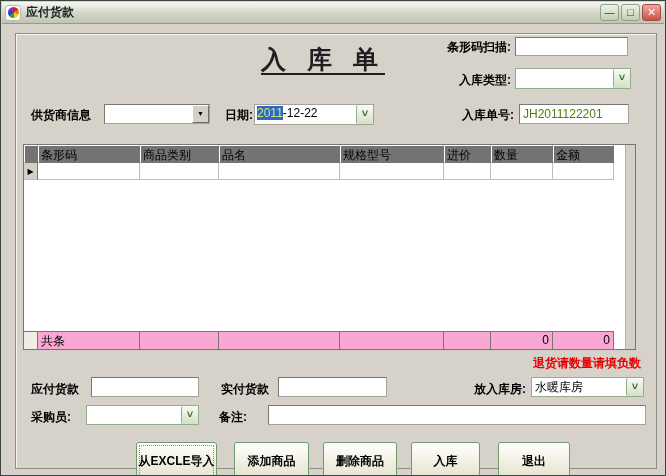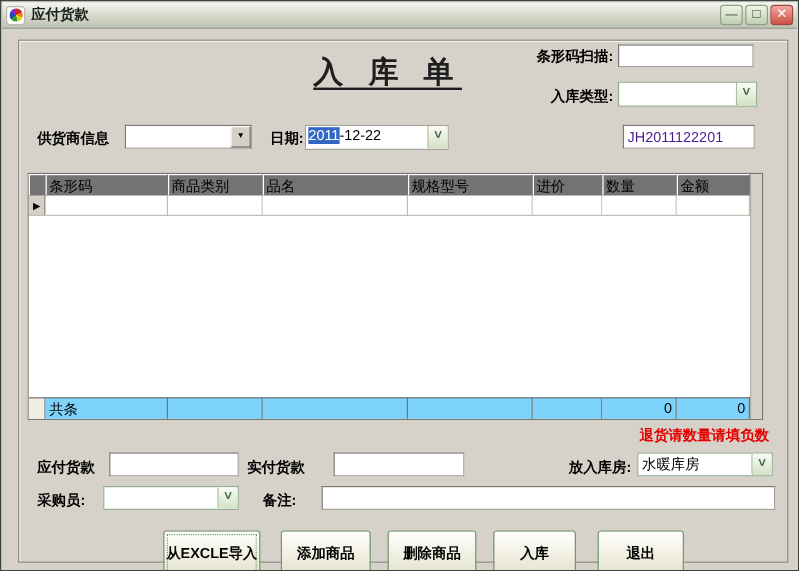--- a/index.html
+++ b/index.html
@@ -27,62 +27,62 @@
   .winbtn.min,.winbtn.max { background:linear-gradient(#eff4e9,#c1ceb3); border:1px solid #8ea288; color:#2e3e2e; }
   .winbtn.max { font-size:11px; }
   .winbtn.close { background:linear-gradient(#f2a7a0,#ce5047); border:1px solid #9d4a42; color:#fff; font-weight:bold; font-size:11px; }
   
   .client-panel { position:absolute; left:14px; top:32px; right:8px; bottom:6px;
     border:1px solid #8d8e84; box-shadow:inset 1px 1px 0 #f6f6f0; pointer-events:none; }
   
   .lbl { position:absolute; font-size:12px; font-weight:bold; color:#000; white-space:nowrap; }
   .txt { position:absolute; background:#fff; font-size:12px; padding:0 3px;
     border:1px solid #a6a29a; border-top-color:#78786f; border-left-color:#78786f; }
-  input.txt { outline:none; font-family:inherit; color:#4c1d95; }
+  input.txt { outline:none; font-family:inherit; color:#4d7c0f; }
   .form-title { position:absolute; left:252px; top:42px; width:140px; text-align:center;
     font-size:25px; font-weight:bold; color:#1e1e1e; letter-spacing:7px;
     text-decoration:underline; text-underline-offset:5px; white-space:nowrap; }
   
   .gcombo { position:absolute; background:#fff; border:1px solid #93ad8d; display:flex; }
   .gcombo .val { flex:1; font-size:12px; padding:1px 3px; white-space:nowrap; overflow:hidden; }
   .gcombo .arrow { width:17px; background:linear-gradient(#f8fbf4,#d4e1c5);
     border-left:1px solid #93ad8d; border-radius:2px; color:#3a673b;
     text-align:center; font-size:11px; font-weight:bold; line-height:16px; }
   
   .ccombo { position:absolute; background:#fff; display:flex;
     border:1px solid #a6a29a; border-top-color:#78786f; border-left-color:#78786f; }
   .ccombo .val { flex:1; font-size:12px; padding:1px 3px; }
   .ccombo .arrow { width:17px; background:#d4d0c8; color:#000;
     border:1px solid; border-color:#fff #6e6e66 #6e6e66 #fff;
     text-align:center; font-size:7px; line-height:15px; }
   
   .date-val { flex:1; font-size:12px; padding:1px 2px; white-space:nowrap; }
-  .date-val .sel { background:#3166c5; color:#ffffff; }
+  .date-val .sel { background:#3166c5; color:#bef264; }
   
   .grid { position:absolute; left:22px; top:143px; width:613px; height:206px;
     border:1px solid #76766e; background:#fff; display:flex; flex-direction:column; }
   .grid-right-strip { position:absolute; top:0; bottom:0; right:0; width:10px;
     background:#d4d0c8; border-left:1px solid #b4b0a8; }
   .grow { display:flex; width:601px; }
   .ghead { height:18px; }
   .gcell-h { border-top:1px solid #fff; border-left:1px solid #fff;
     border-right:1px solid #76766e; border-bottom:1px solid #76766e;
     background:#737373; font-size:12px; padding:1px 2px; overflow:hidden; white-space:nowrap; }
   .gdata { height:17px; }
   .gcell-d { border-right:1px solid #c2beb6; border-bottom:1px solid #c2beb6; background:#fff; }
   .gcell-d.selcell { background:#d4d0c8; border-right:1px solid #76766e;
     display:flex; align-items:center; justify-content:center; font-size:8px; color:#000; }
   .gfill { flex:1; background:#fff; }
   .gsum { height:18px; }
   .gcell-s { border-top:1px solid #76766e; border-right:1px solid #76766e;
-    background:#7dd3fc; font-size:12px; padding:1px 3px; overflow:hidden; white-space:nowrap; }
+    background:#f9a8d4; font-size:12px; padding:1px 3px; overflow:hidden; white-space:nowrap; }
   .gcell-s.selcell { background:#f0eee2; }
   .gcell-s.num { text-align:right; }
   .c0{width:14px;} .c1{width:102px;} .c2{width:79px;} .c3{width:121px;}
-  .c4{width:104px;} .c5{width:58px;} .c6{width:62px;} .c7{width:61px;}
+  .c4{width:104px;} .c5{width:47px;} .c6{width:62px;} .c7{width:61px;}
   
   .notice { position:absolute; left:440px; top:354px; width:200px; text-align:right;
     color:#e60000; font-weight:bold; font-size:12px; }
   .btn { position:absolute; top:441px; height:38px;
     background:linear-gradient(#ffffff,#f1efe1 55%,#e3e1cf);
     border:1px solid #739a6e; border-radius:3px;
     font-size:12px; font-weight:bold; color:#000;
     display:flex; align-items:center; justify-content:center; cursor:default; }
   .btn.focused { outline:1px dotted #6f9a6f; outline-offset:-4px; }
 </style>
@@ -119,20 +119,21 @@
     <div class="val"></div>
     <div class="arrow">▼</div>
   </div>
 
   <div class="lbl" style="left:224px; top:106px;">日期:</div>
   <div class="gcombo" style="left:253px; top:103px; width:120px; height:21px; border-color:#a6a29a;">
     <div class="date-val"><span class="sel">2011</span><span>-12-22</span></div>
     <div class="arrow" style="width:17px; background:linear-gradient(#f8fbf4,#d4e1c5); border-left:1px solid #93ad8d; border-radius:2px; color:#3a673b; text-align:center; font-size:11px; font-weight:bold; line-height:16px;">˅</div>
   </div>
 
+  <div class="lbl" style="left:428px; top:106px; width:85px; text-align:right;">入库单号:</div>
   <input class="txt" style="left: 518px; top: 103px; width: 110px; height: 20px;" value="JH2011122201">
 
   <div class="grid">
     <div class="grid-right-strip"></div>
     <div class="grow ghead">
       <div class="gcell-h c0"></div>
       <div class="gcell-h c1">条形码</div>
       <div class="gcell-h c2">商品类别</div>
       <div class="gcell-h c3">品名</div>
       <div class="gcell-h c4">规格型号</div>
@@ -161,21 +162,21 @@
       <div class="gcell-s num c6">0</div>
       <div class="gcell-s num c7">0</div>
     </div>
   </div>
 
   <div class="notice">退货请数量请填负数</div>
 
   <div class="lbl" style="left:30px; top:380px;">应付货款</div>
   <input class="txt" style="left: 90px; top: 376px; width: 108px; height: 20px;" value="">
 
-  <div class="lbl" style="left:205px; top:380px;">实付货款</div>
+  <div class="lbl" style="left:220px; top:380px;">实付货款</div>
   <input class="txt" style="left: 277px; top: 376px; width: 109px; height: 20px;" value="">
 
   <div class="lbl" style="left:440px; top:380px; width:85px; text-align:right;">放入库房:</div>
   <div class="gcombo" style="left:530px; top:376px; width:113px; height:20px;">
     <div class="val">水暖库房</div>
     <div class="arrow">˅</div>
   </div>
 
   <div class="lbl" style="left:30px; top:408px;">采购员:</div>
   <div class="gcombo" style="left:85px; top:404px; width:113px; height:20px;">

